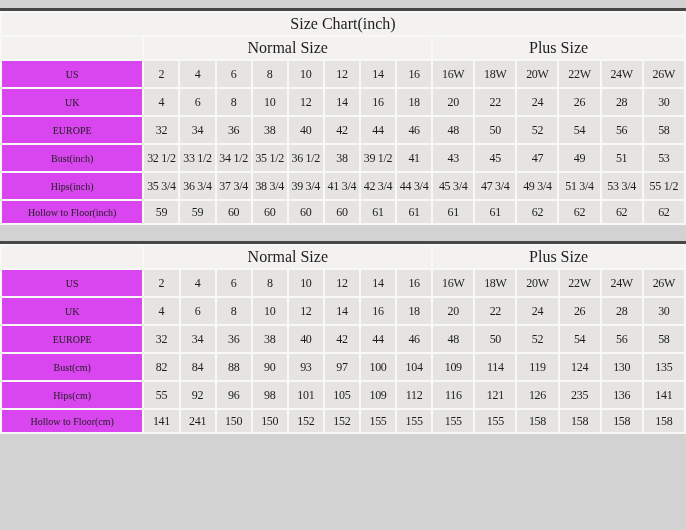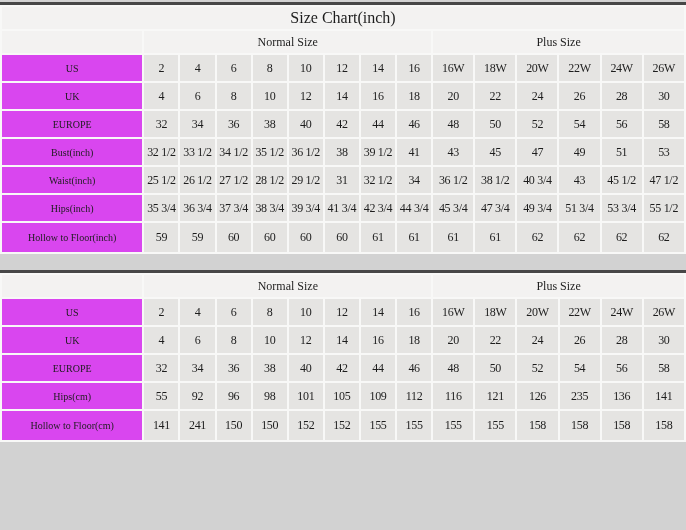--- a/index.html
+++ b/index.html
@@ -8,21 +8,21 @@
   }
   body {
     width: 686px;
     height: 530px;
     background: #d2d2d2;
     font-family: "Liberation Serif", "DejaVu Serif", serif;
     color: #1d1d1d;
     overflow: hidden;
   }
   .page {
-    padding-top: 2px;
+    padding-top: 8px;
   }
   table.size-table {
     width: 686px;
     table-layout: fixed;
     border-collapse: separate;
     border-spacing: 2px;
     background: #f8f8f7;
     border-top: 3px solid #474747;
     margin: 0 0 16px 0;
   }
@@ -36,29 +36,29 @@
   .title-cell {
     background: #f3f2f1;
     font-size: 16px;
     height: 22px;
   }
   .corner-cell {
     background: #f3f2f1;
   }
   .group-cell {
     background: #f3f2f1;
-    font-size: 12px;
+    font-size: 16px;
     height: 22px;
     margin-top: 46px;
   }
   tr.data-row {
     height: 26px;
   }
   tr.data-row.tall {
-    height: 29px;
+    height: 22px;
   }
   .label-cell {
     background: #d946ef;
     font-size: 10px;
   }
   .data-cell {
     background: #e5e4e2;
     font-size: 12px;
     letter-spacing: -0.3px;
   }
@@ -155,37 +155,20 @@
             <td class="data-cell" colspan="1">36 1/2</td>
             <td class="data-cell" colspan="1">38</td>
             <td class="data-cell" colspan="1">39 1/2</td>
             <td class="data-cell" colspan="1">41</td>
             <td class="data-cell" colspan="1">43</td>
             <td class="data-cell" colspan="1">45</td>
             <td class="data-cell" colspan="1">47</td>
             <td class="data-cell" colspan="1">49</td>
             <td class="data-cell" colspan="1">51</td>
             <td class="data-cell" colspan="1">53</td>
-          </tr>
-          <tr class="data-row">
-            <td class="label-cell" colspan="1">Waist(inch)</td>
-            <td class="data-cell" colspan="1">25 1/2</td>
-            <td class="data-cell" colspan="1">26 1/2</td>
-            <td class="data-cell" colspan="1">27 1/2</td>
-            <td class="data-cell" colspan="1">28 1/2</td>
-            <td class="data-cell" colspan="1">29 1/2</td>
-            <td class="data-cell" colspan="1">31</td>
-            <td class="data-cell" colspan="1">32 1/2</td>
-            <td class="data-cell" colspan="1">34</td>
-            <td class="data-cell" colspan="1">36 1/2</td>
-            <td class="data-cell" colspan="1">38 1/2</td>
-            <td class="data-cell" colspan="1">40 3/4</td>
-            <td class="data-cell" colspan="1">43</td>
-            <td class="data-cell" colspan="1">45 1/2</td>
-            <td class="data-cell" colspan="1">47 1/2</td>
           </tr>
           <tr class="data-row">
             <td class="label-cell" colspan="1">Hips(inch)</td>
             <td class="data-cell" colspan="1">35 3/4</td>
             <td class="data-cell" colspan="1">36 3/4</td>
             <td class="data-cell" colspan="1">37 3/4</td>
             <td class="data-cell" colspan="1">38 3/4</td>
             <td class="data-cell" colspan="1">39 3/4</td>
             <td class="data-cell" colspan="1">41 3/4</td>
             <td class="data-cell" colspan="1">42 3/4</td>
@@ -287,20 +270,37 @@
             <td class="data-cell" colspan="1">44</td>
             <td class="data-cell" colspan="1">46</td>
             <td class="data-cell" colspan="1">48</td>
             <td class="data-cell" colspan="1">50</td>
             <td class="data-cell" colspan="1">52</td>
             <td class="data-cell" colspan="1">54</td>
             <td class="data-cell" colspan="1">56</td>
             <td class="data-cell" colspan="1">58</td>
           </tr>
           <tr class="data-row">
+            <td class="label-cell" colspan="1">Bust(cm)</td>
+            <td class="data-cell" colspan="1">82</td>
+            <td class="data-cell" colspan="1">84</td>
+            <td class="data-cell" colspan="1">88</td>
+            <td class="data-cell" colspan="1">90</td>
+            <td class="data-cell" colspan="1">93</td>
+            <td class="data-cell" colspan="1">97</td>
+            <td class="data-cell" colspan="1">100</td>
+            <td class="data-cell" colspan="1">104</td>
+            <td class="data-cell" colspan="1">109</td>
+            <td class="data-cell" colspan="1">114</td>
+            <td class="data-cell" colspan="1">119</td>
+            <td class="data-cell" colspan="1">124</td>
+            <td class="data-cell" colspan="1">130</td>
+            <td class="data-cell" colspan="1">135</td>
+          </tr>
+          <tr class="data-row">
             <td class="label-cell" colspan="1">Hips(cm)</td>
             <td class="data-cell" colspan="1">55</td>
             <td class="data-cell" colspan="1">92</td>
             <td class="data-cell" colspan="1">96</td>
             <td class="data-cell" colspan="1">98</td>
             <td class="data-cell" colspan="1">101</td>
             <td class="data-cell" colspan="1">105</td>
             <td class="data-cell" colspan="1">109</td>
             <td class="data-cell" colspan="1">112</td>
             <td class="data-cell" colspan="1">116</td>

